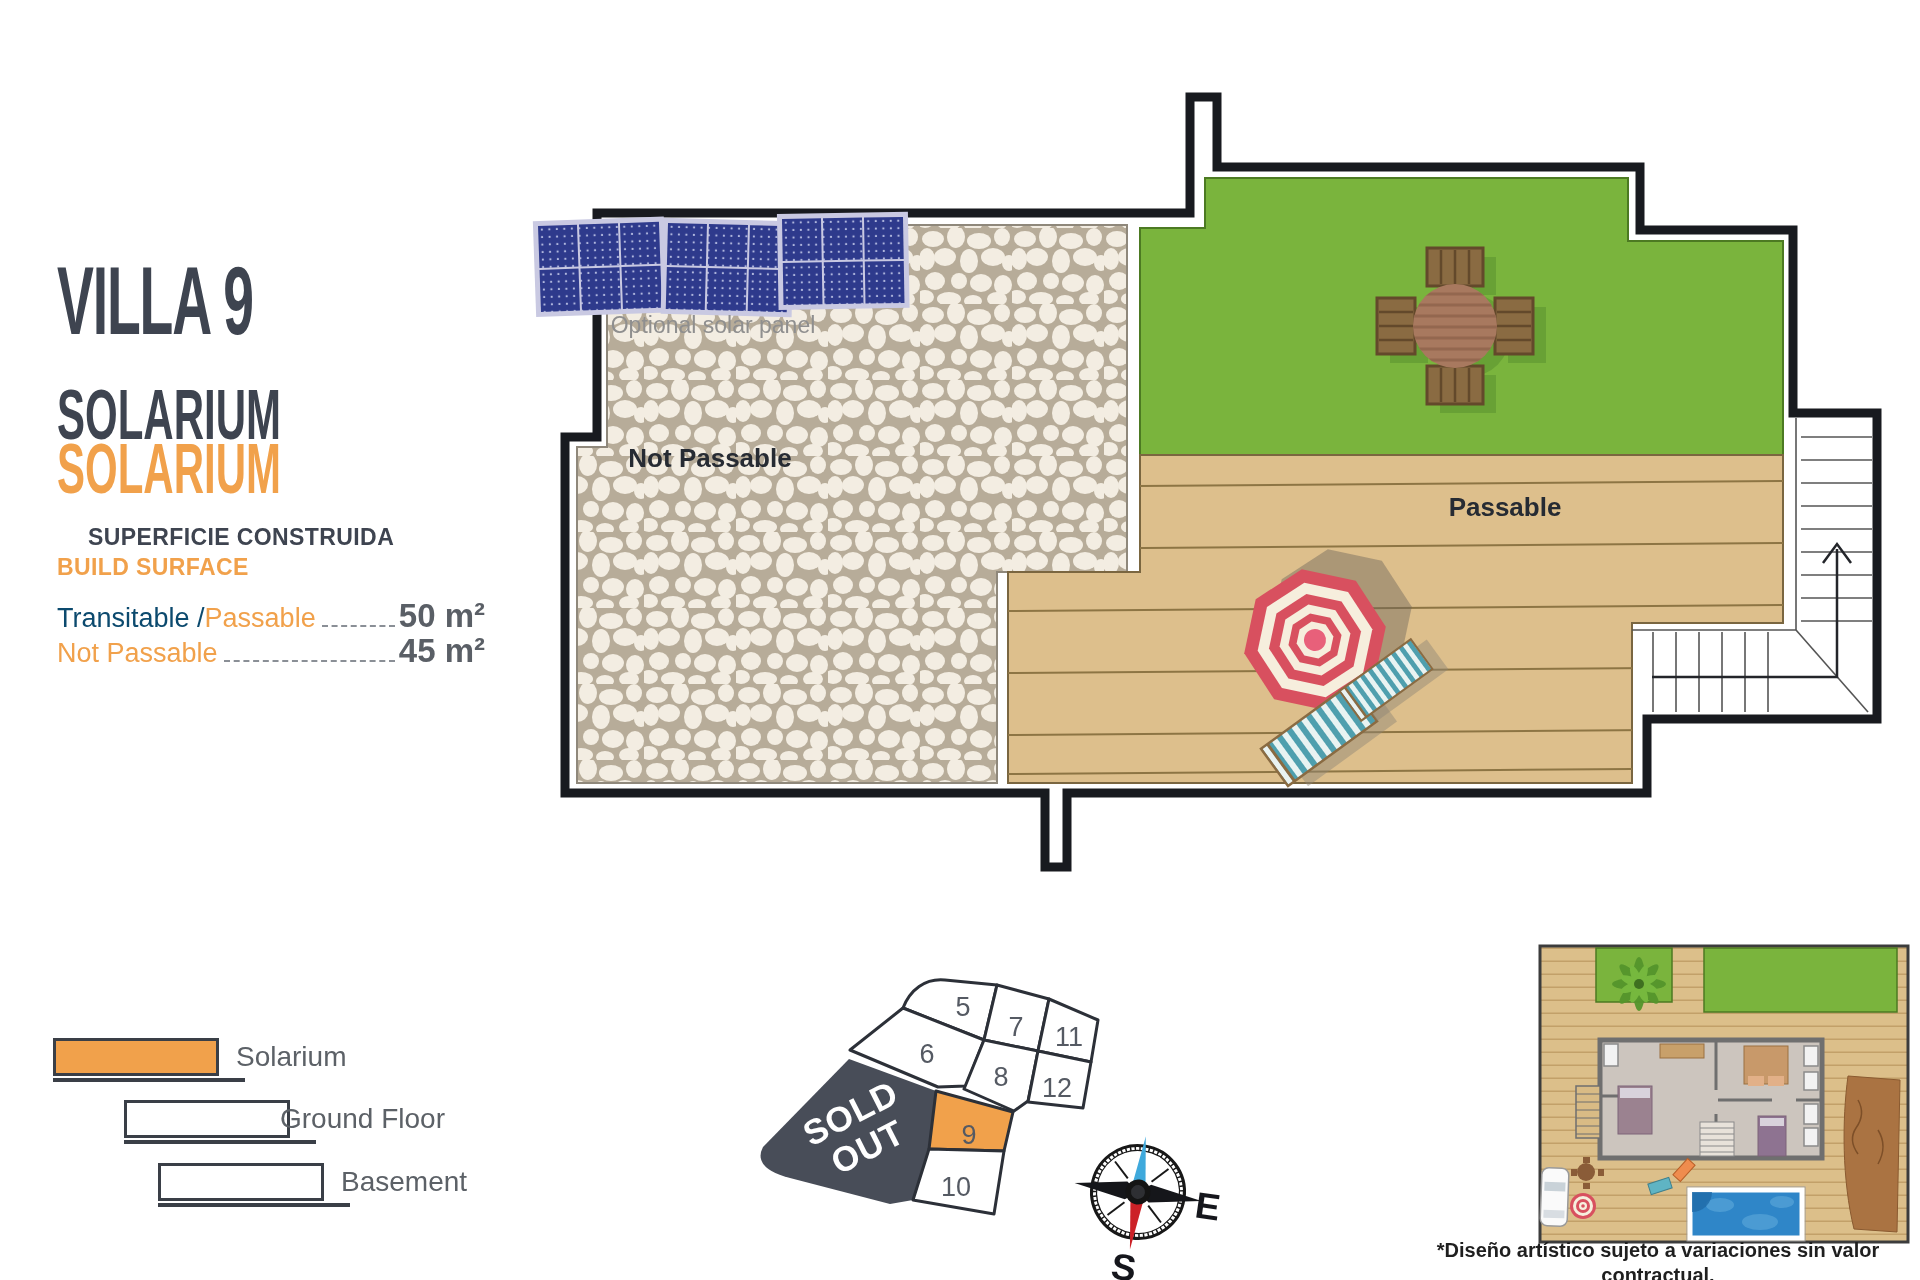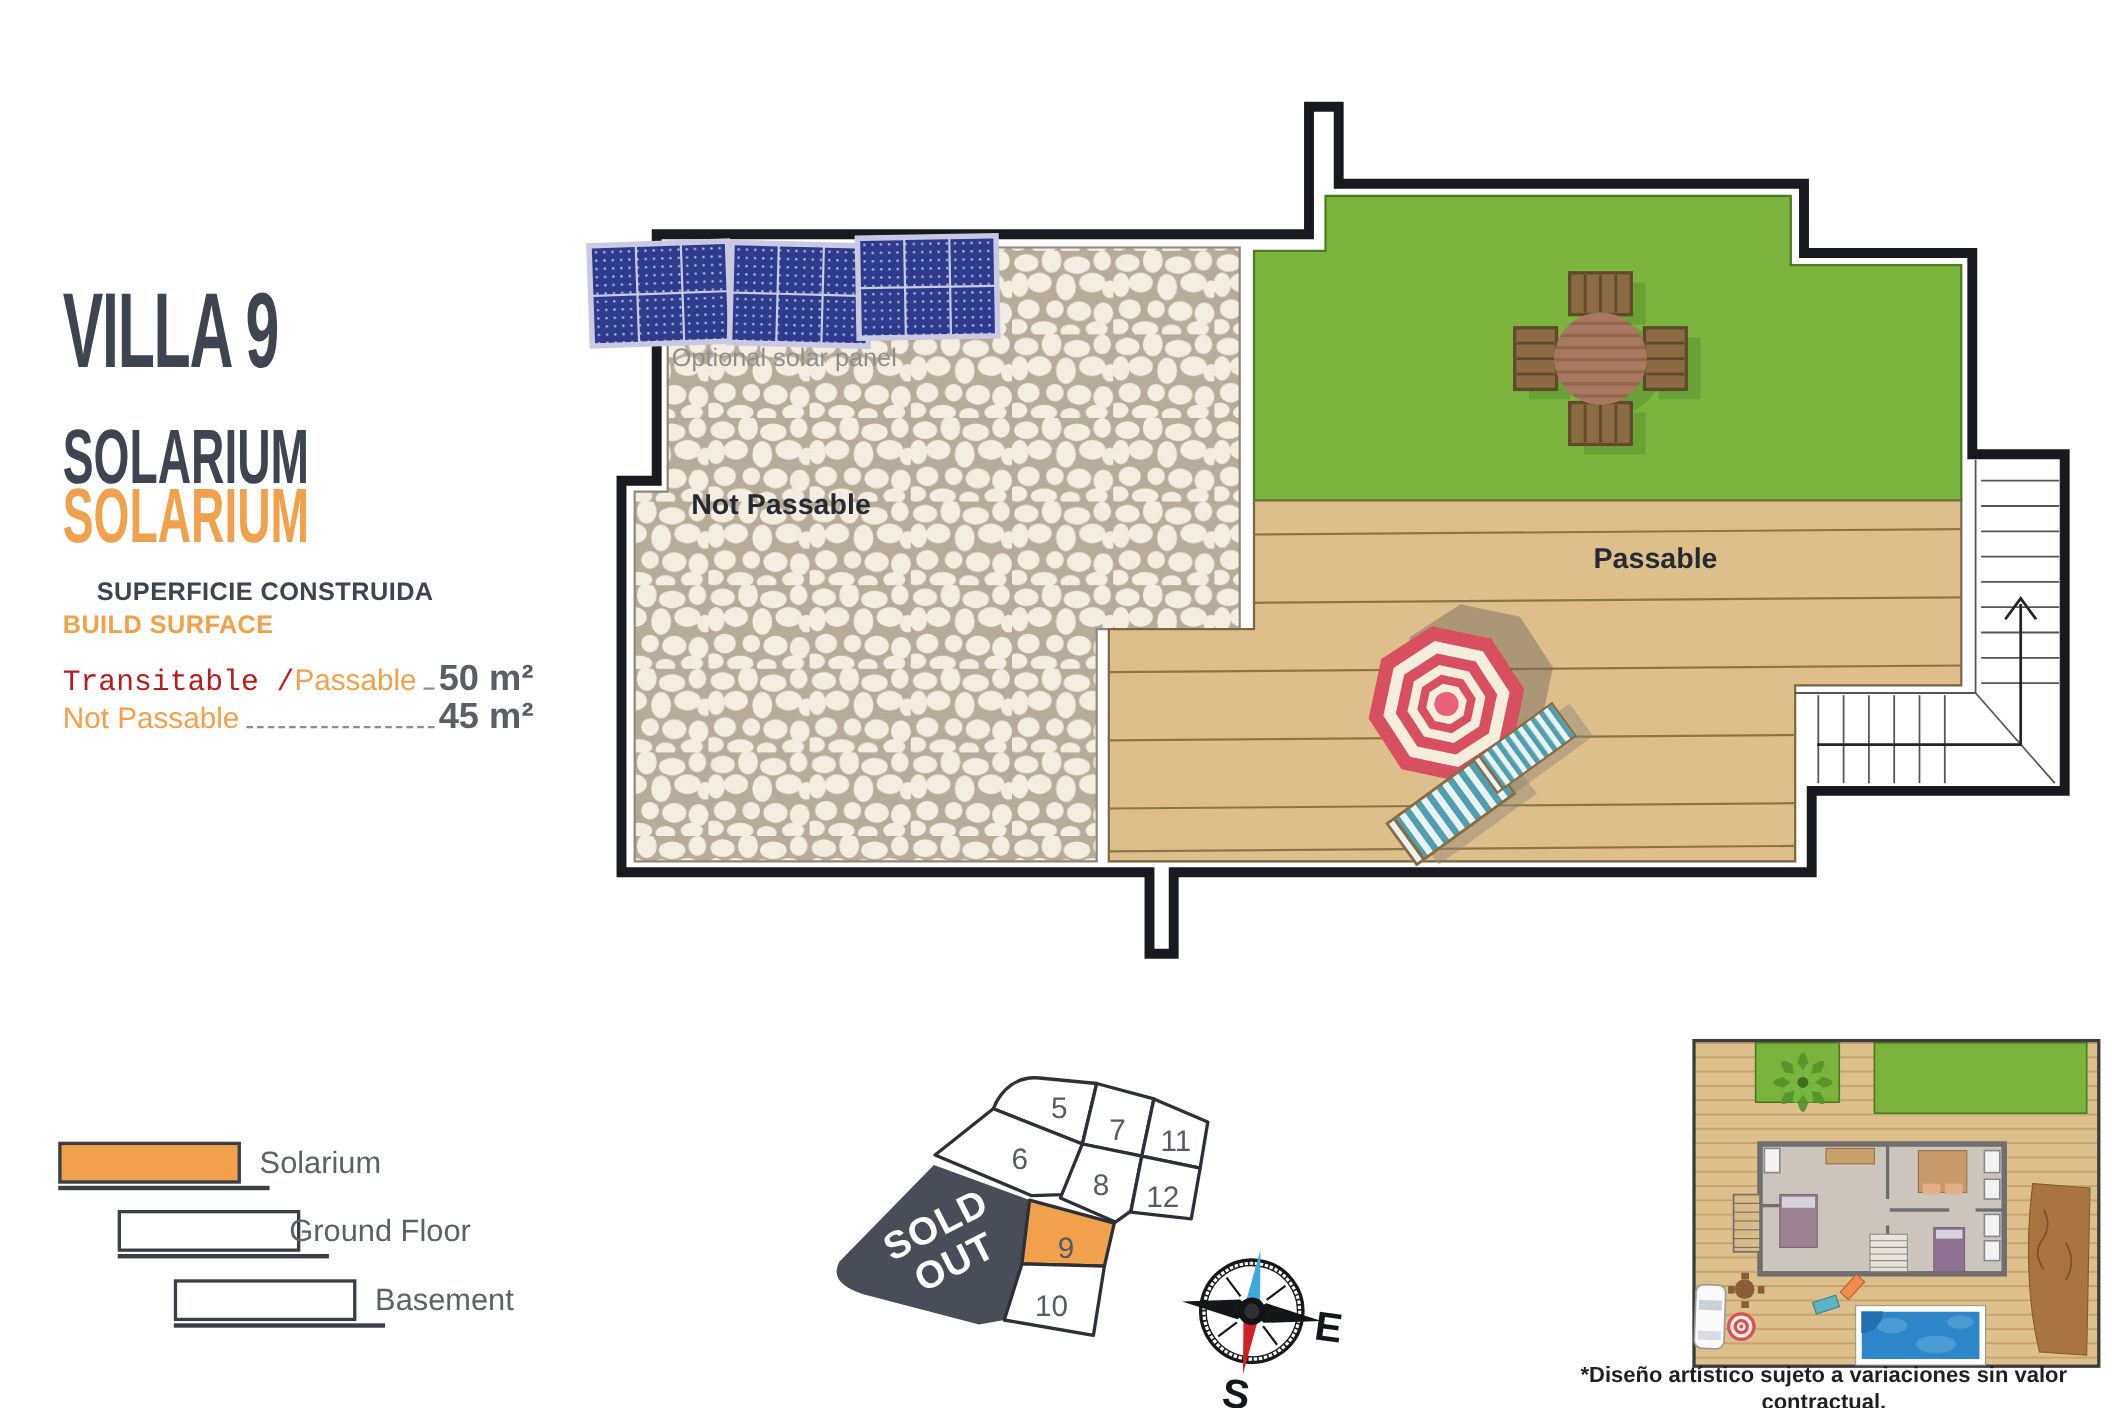--- a/index.html
+++ b/index.html
@@ -13,21 +13,21 @@
   .subtitle{font-size:70px;font-weight:700;line-height:1;transform:scaleX(.60);transform-origin:left top;white-space:nowrap;}
   .subtitle.dark{left:57px;top:380px;color:var(--dark-text,#3e4450);}
   .subtitle.accent{left:57px;top:434px;color:var(--accent-orange,#f1a14b);}
   .surface-block{left:57px;top:524px;width:435px;display:flex;align-items:flex-start;}
   .surface-labels{display:flex;flex-direction:column;gap:3px;}
   .surface-label-es{font-size:23px;font-weight:700;color:var(--dark-text,#3e4450);letter-spacing:.4px;margin-left:31px;}
   .surface-label-en{font-size:23px;font-weight:700;color:var(--accent-orange,#f1a14b);letter-spacing:.4px;}
   .surface-value{margin-left:auto;font-size:45px;color:#4b515c;line-height:1;margin-top:2px;}
   .area-rows{left:57px;top:597px;width:428px;display:flex;flex-direction:column;gap:4px;}
   .area-row{display:flex;align-items:baseline;height:31px;}
-  .area-label-es{font-size:27px;color:#b91c1c;font-family:Liberation Mono, monospace;}
+  .area-label-es{font-size:27px;color:#0c4a6e;}
   .area-label-en{font-size:27px;color:var(--accent-orange,#f1a14b);}
   .leader{flex:1;border-bottom:2.5px dashed #8a8f96;margin:0 4px 6px 6px;}
   .area-value{font-size:33px;color:#5a5f66;font-weight:bold;}
 
   
   .legend-box{border:3px solid #3a3f47;background:#fff;width:166px;height:38px;box-sizing:border-box;}
   .legend-underline{height:4px;background:#3a3f47;}
   .legend-label{font-size:28px;color:#5c6167;}
 
   
@@ -70,21 +70,21 @@
       <span class="leader"></span>
       <span class="area-value">45 m²</span>
     </div>
   </div>
 
   <div class="abs" style="left:53px;top:1038px;">
     <div class="legend-box" style="background-color: rgb(241, 161, 75);"></div>
     <div class="legend-underline" style="width:192px;margin-top:2px;"></div>
     <div class="abs legend-label" style="left:183px;top:3px;white-space:nowrap;">Solarium</div>
   </div>
-  <div class="abs" style="left:80px;top:1100px;padding-left:27px;">
+  <div class="abs" style="left:97px;top:1100px;padding-left:27px;">
     <div class="legend-box"></div>
     <div class="legend-underline" style="width:192px;margin-top:2px;"></div>
     <div class="abs legend-label" style="left:183px;top:3px;white-space:nowrap;">Ground Floor</div>
   </div>
   <div class="abs" style="left:158px;top:1163px;">
     <div class="legend-box"></div>
     <div class="legend-underline" style="width:192px;margin-top:2px;"></div>
     <div class="abs legend-label" style="left:183px;top:3px;white-space:nowrap;">Basement</div>
   </div>
 

